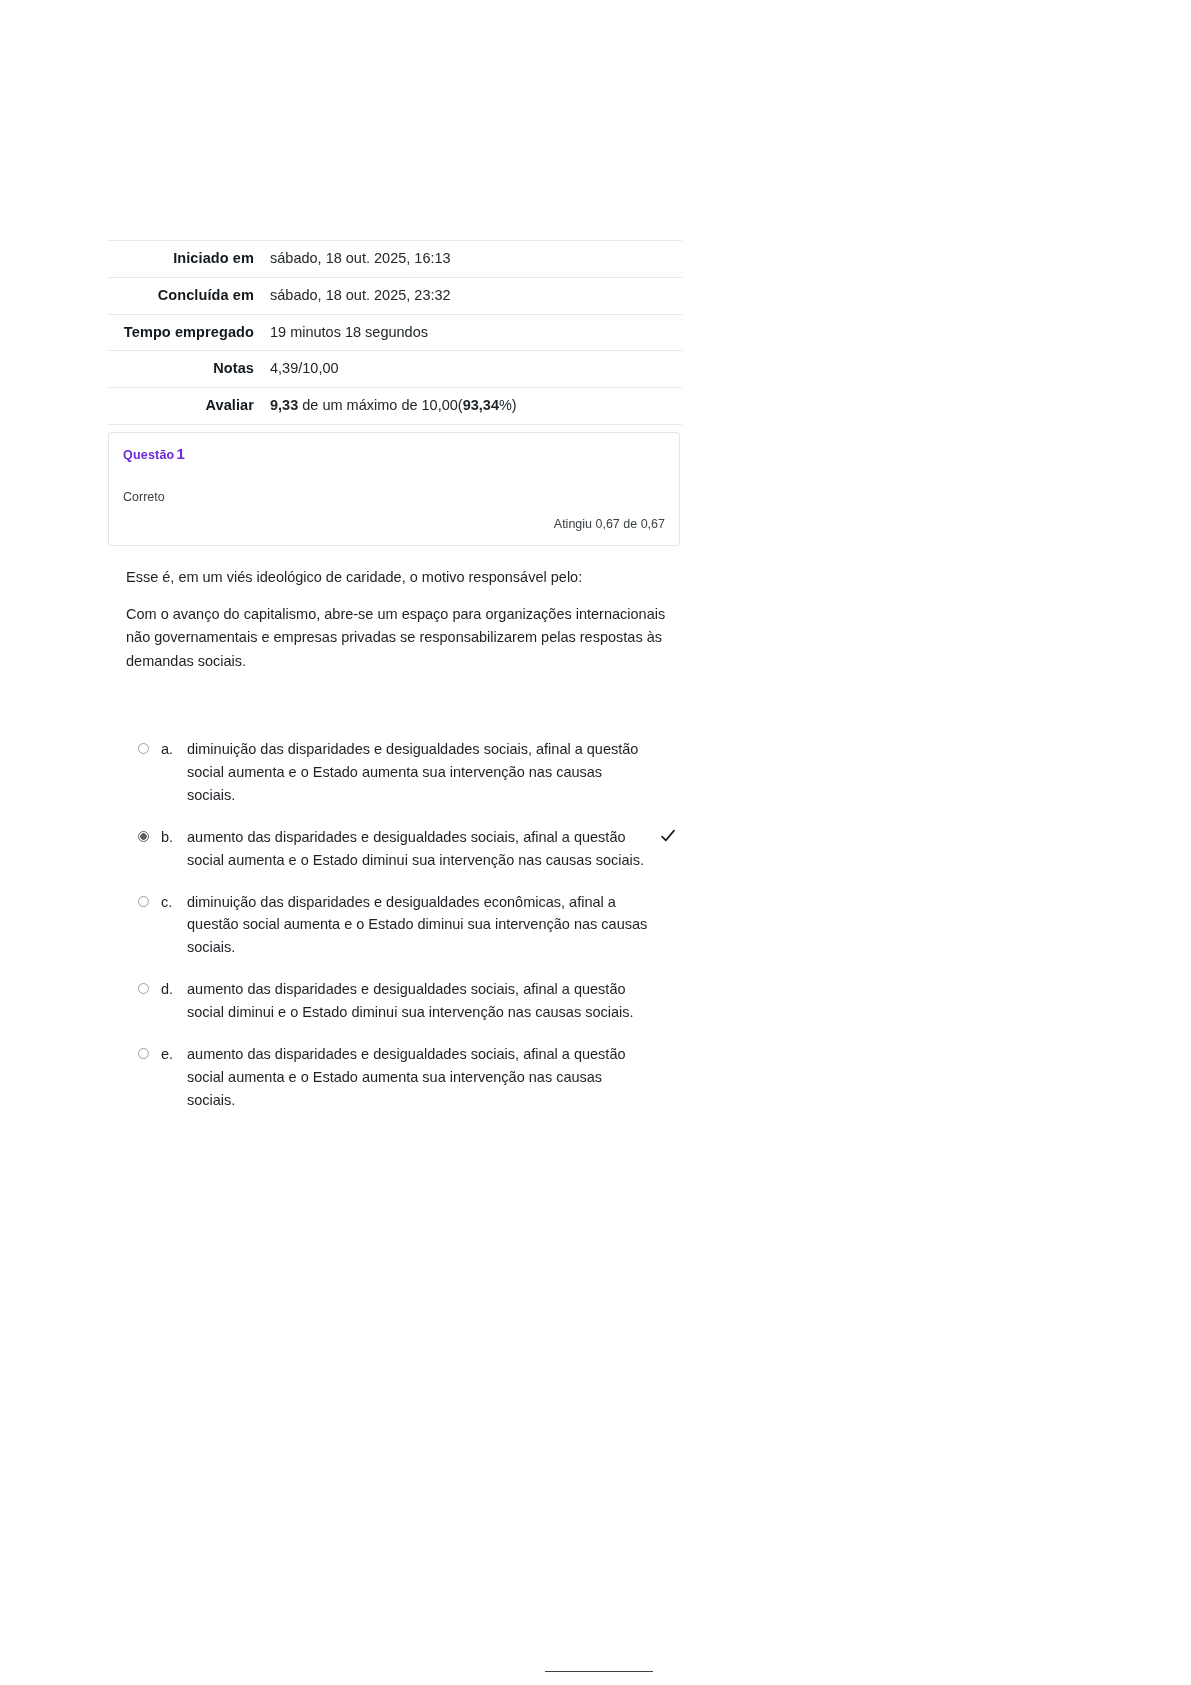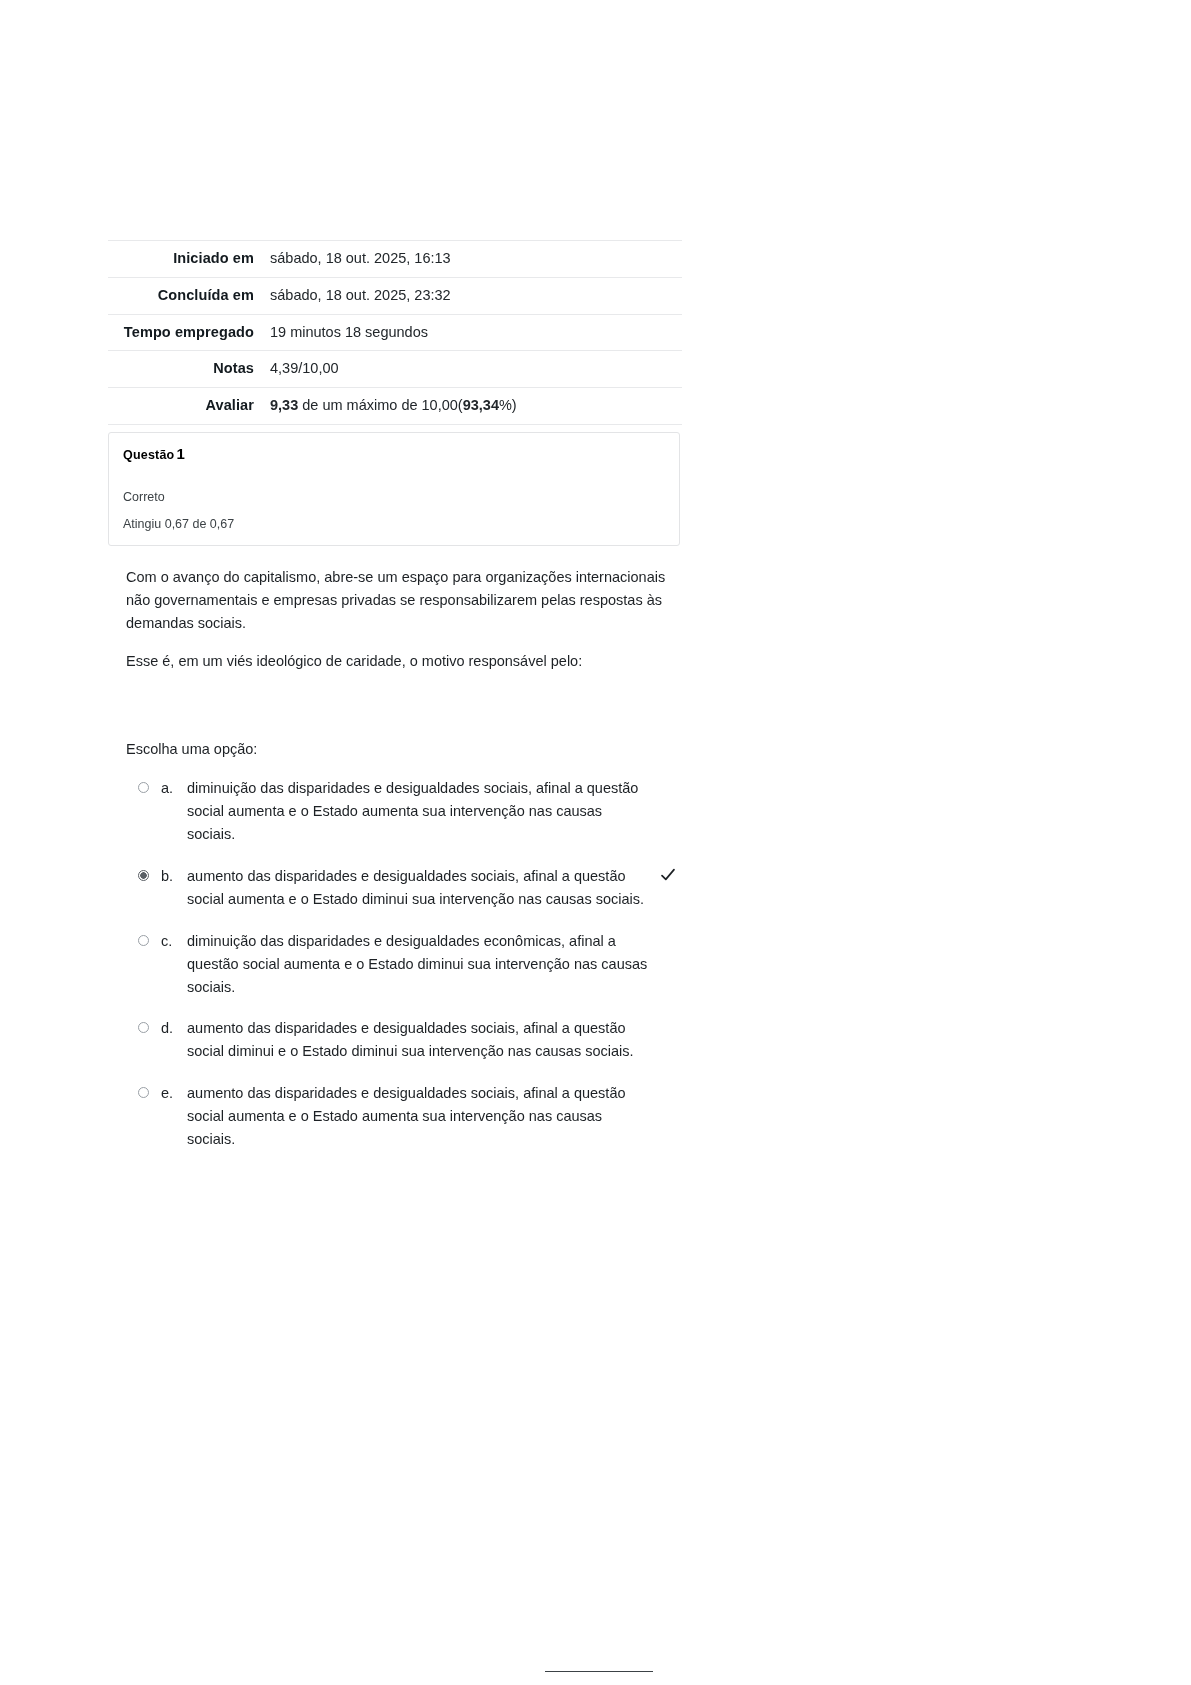--- a/index.html
+++ b/index.html
@@ -69,37 +69,38 @@
     width: 572px;
     border: 1px solid #e3e4e6;
     border-radius: 3px;
     background: #fff;
     padding: 12px 14px 14px 14px;
     box-sizing: border-box;
   }
   .qbox .q-title {
     font-size: 12.5px;
     font-weight: bold;
-    color: #000000;
+    color: #6d28d9;
     letter-spacing: .2px;
   }
   .qbox .q-title .qnum {
     font-size: 15px;
     font-weight: bold;
     margin-left: 2px;
   }
   .qbox .q-state {
     font-size: 12.5px;
     color: #3c4246;
     margin-top: 28px;
   }
   .qbox .q-marks {
     font-size: 12.5px;
     color: #3c4246;
     margin-top: 13px;
+    text-align: right;
   }
 
   
   .qtext {
     position: absolute;
     left: 126px;
     top: 566px;
     width: 540px;
     font-size: 14.5px;
     line-height: 1.6;
@@ -208,26 +209,25 @@
     </tbody>
   </table>
 
   <div class="qbox">
     <div class="q-title"><span>Questão</span><span class="qnum">1</span></div>
     <div class="q-state">Correto</div>
     <div class="q-marks">Atingiu 0,67 de 0,67</div>
   </div>
 
   <div class="qtext">
+    <p>Esse é, em um viés ideológico de caridade, o motivo responsável pelo:</p>
     <p>Com o avanço do capitalismo, abre-se um espaço para organizações internacionais não governamentais e empresas privadas se responsabilizarem pelas respostas às demandas sociais.</p>
-    <p>Esse é, em um viés ideológico de caridade, o motivo responsável pelo:</p>
   </div>
 
   <div class="answers">
-    <div class="prompt">Escolha uma opção:</div>
 
     <div class="opt">
       <span class="radio"></span>
       <span class="opt-letter">a.</span>
       <span class="opt-text">diminuição das disparidades e desigualdades sociais, afinal a questão social aumenta e o Estado aumenta sua intervenção nas causas sociais.</span>
     </div>
 
     <div class="opt">
       <span class="radio checked"></span>
       <span class="opt-letter">b.</span>

